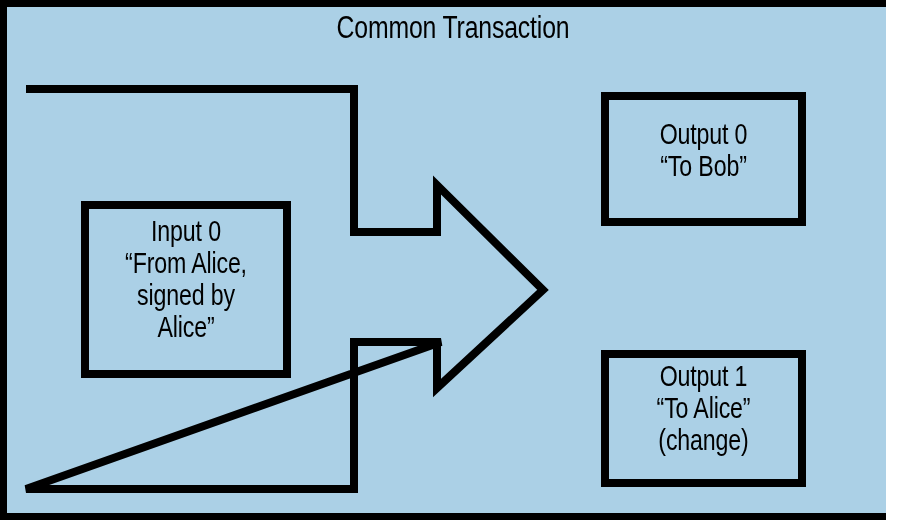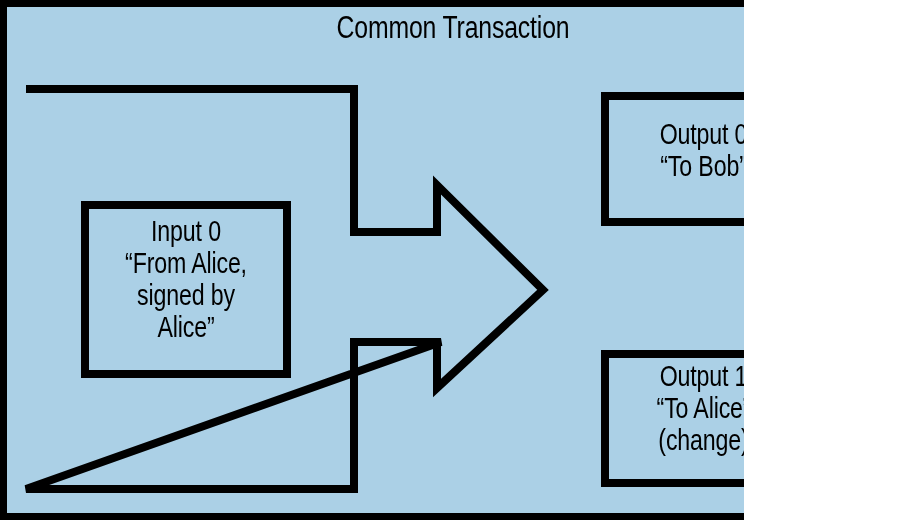--- a/index.html
+++ b/index.html
@@ -2,21 +2,21 @@
 <html><head>
 <meta charset="utf-8">
 <style>
   html, body {
     margin: 0;
     padding: 0;
     background: #ffffff;
   }
   #diagram-root {
     position: relative;
-    width: 744px;
+    width: 886px;
     height: 520px;
     overflow: hidden;
     font-family: "Liberation Sans", "DejaVu Sans", sans-serif;
     background: #ffffff;
   }
   #svg-layer {
     position: absolute;
     left: 0;
     top: 0;
     width: 906px;

